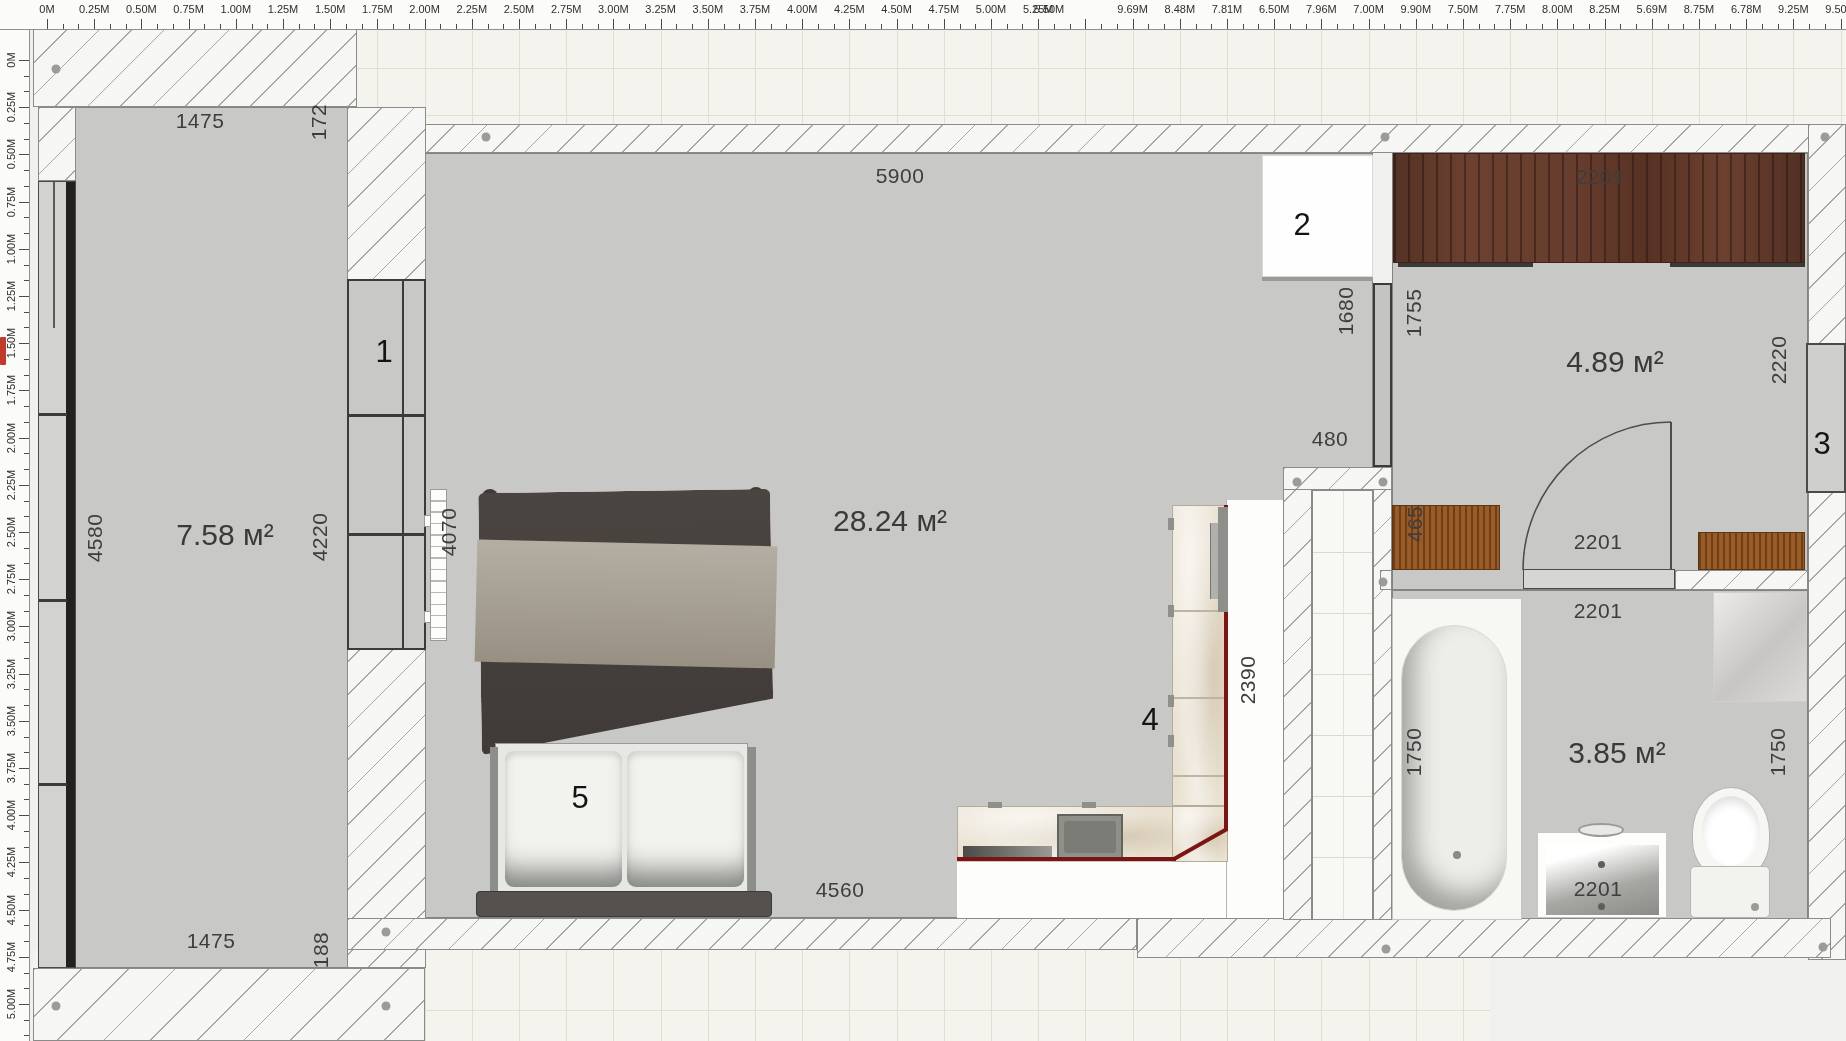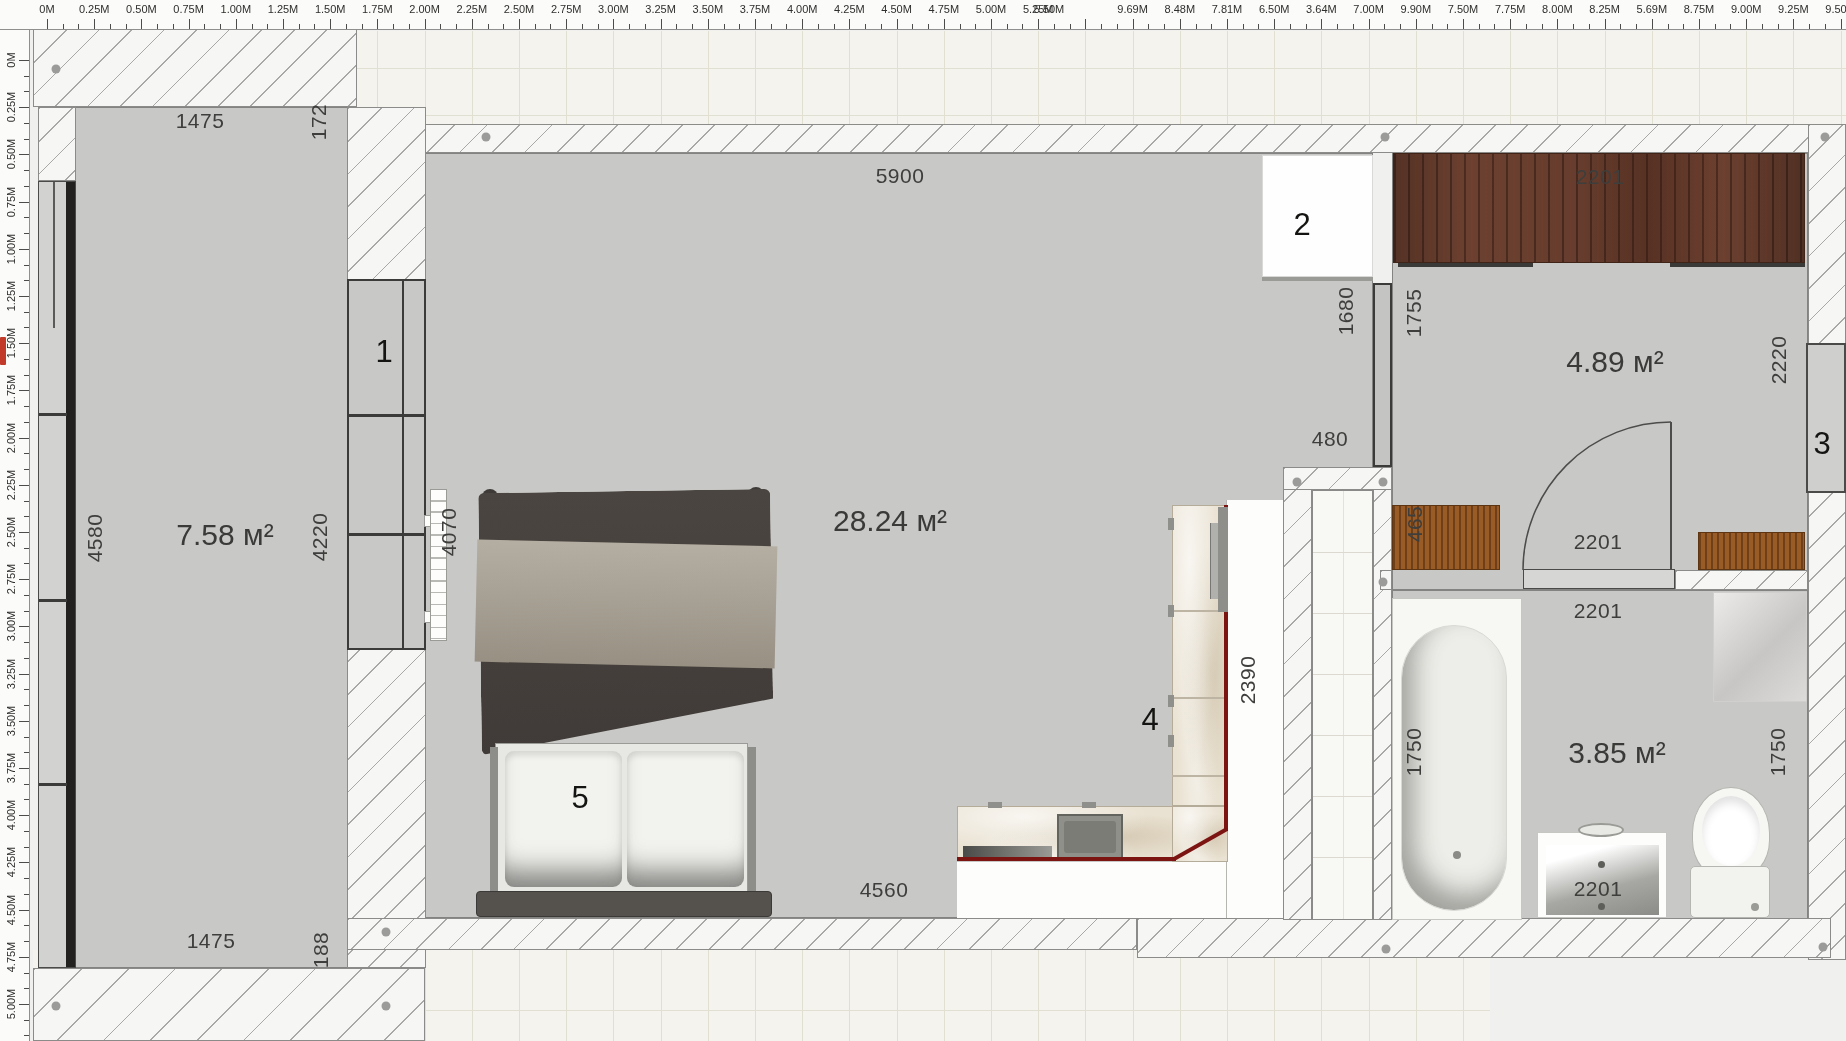--- a/index.html
+++ b/index.html
@@ -301,21 +301,21 @@
       <div class="dim rot" style="left: 1415px; top: 524px;">465</div>
       <div class="dim rot" style="left: 95px; top: 538px;">4580</div>
       <div class="dim rot" style="left: 320px; top: 537px;">4220</div>
       <div class="dim rot" style="left: 449px; top: 532px;">4070</div>
       <div class="dim" style="left: 1598px; top: 542px;">2201</div>
       <div class="dim" style="left: 1598px; top: 611px;">2201</div>
       <div class="dim rot" style="left: 1248px; top: 680px;">2390</div>
       <div class="dim rot" style="left: 1414px; top: 752px;">1750</div>
       <div class="dim rot" style="left: 1778px; top: 752px;">1750</div>
       <div class="dim" style="left: 1598px; top: 889px;">2201</div>
-      <div class="dim" style="left: 884px; top: 890px;">4560</div>
+      <div class="dim" style="left: 840px; top: 890px;">4560</div>
       <div class="dim" style="left: 211px; top: 941px;">1475</div>
       <div class="dim rot" style="left: 321px; top: 950px;">188</div>
     </div>
   <div id="areas-layer">
 
   <div class="area-label" style="left: 225px; top: 535px;">7.58 м²</div>
       <div class="area-label" style="left: 890px; top: 521px;">28.24 м²</div>
       <div class="area-label" style="left: 1615px; top: 362px;">4.89 м²</div>
       <div class="area-label" style="left: 1617px; top: 753px;">3.85 м²</div>
     </div>
@@ -445,21 +445,21 @@
       <div class="rt-tick" style="left: 1195.53px; height: 5px;"></div>
       <div class="rt-tick" style="left: 1211.27px; height: 5px;"></div>
       <div class="rt-lab" style="left: 1227px;">7.81M</div>
       <div class="rt-tick" style="left: 1227px; height: 10px;"></div>
       <div class="rt-tick" style="left: 1242.73px; height: 5px;"></div>
       <div class="rt-tick" style="left: 1258.47px; height: 5px;"></div>
       <div class="rt-lab" style="left: 1274.2px;">6.50M</div>
       <div class="rt-tick" style="left: 1274.2px; height: 10px;"></div>
       <div class="rt-tick" style="left: 1289.93px; height: 5px;"></div>
       <div class="rt-tick" style="left: 1305.67px; height: 5px;"></div>
-      <div class="rt-lab" style="left: 1321.4px;">3.64M</div>
+      <div class="rt-lab" style="left: 1321.4px;">7.96M</div>
       <div class="rt-tick" style="left: 1321.4px; height: 10px;"></div>
       <div class="rt-tick" style="left: 1337.13px; height: 5px;"></div>
       <div class="rt-tick" style="left: 1352.87px; height: 5px;"></div>
       <div class="rt-lab" style="left: 1368.6px;">7.00M</div>
       <div class="rt-tick" style="left: 1368.6px; height: 10px;"></div>
       <div class="rt-tick" style="left: 1384.33px; height: 5px;"></div>
       <div class="rt-tick" style="left: 1400.07px; height: 5px;"></div>
       <div class="rt-lab" style="left: 1415.8px;">9.90M</div>
       <div class="rt-tick" style="left: 1415.8px; height: 10px;"></div>
       <div class="rt-tick" style="left: 1431.53px; height: 5px;"></div>
@@ -481,21 +481,21 @@
       <div class="rt-tick" style="left: 1620.33px; height: 5px;"></div>
       <div class="rt-tick" style="left: 1636.07px; height: 5px;"></div>
       <div class="rt-lab" style="left: 1651.8px;">5.69M</div>
       <div class="rt-tick" style="left: 1651.8px; height: 10px;"></div>
       <div class="rt-tick" style="left: 1667.53px; height: 5px;"></div>
       <div class="rt-tick" style="left: 1683.27px; height: 5px;"></div>
       <div class="rt-lab" style="left: 1699px;">8.75M</div>
       <div class="rt-tick" style="left: 1699px; height: 10px;"></div>
       <div class="rt-tick" style="left: 1714.73px; height: 5px;"></div>
       <div class="rt-tick" style="left: 1730.47px; height: 5px;"></div>
-      <div class="rt-lab" style="left: 1746.2px;">9.00M</div>
+      <div class="rt-lab" style="left: 1746.2px;">6.78M</div>
       <div class="rt-tick" style="left: 1746.2px; height: 10px;"></div>
       <div class="rt-tick" style="left: 1761.93px; height: 5px;"></div>
       <div class="rt-tick" style="left: 1777.67px; height: 5px;"></div>
       <div class="rt-lab" style="left: 1793.4px;">9.25M</div>
       <div class="rt-tick" style="left: 1793.4px; height: 10px;"></div>
       <div class="rt-tick" style="left: 1809.13px; height: 5px;"></div>
       <div class="rt-tick" style="left: 1824.87px; height: 5px;"></div>
       <div class="rt-lab" style="left: 1840.6px;">9.50M</div>
       <div class="rt-tick" style="left: 1840.6px; height: 10px;"></div>
     </div>

